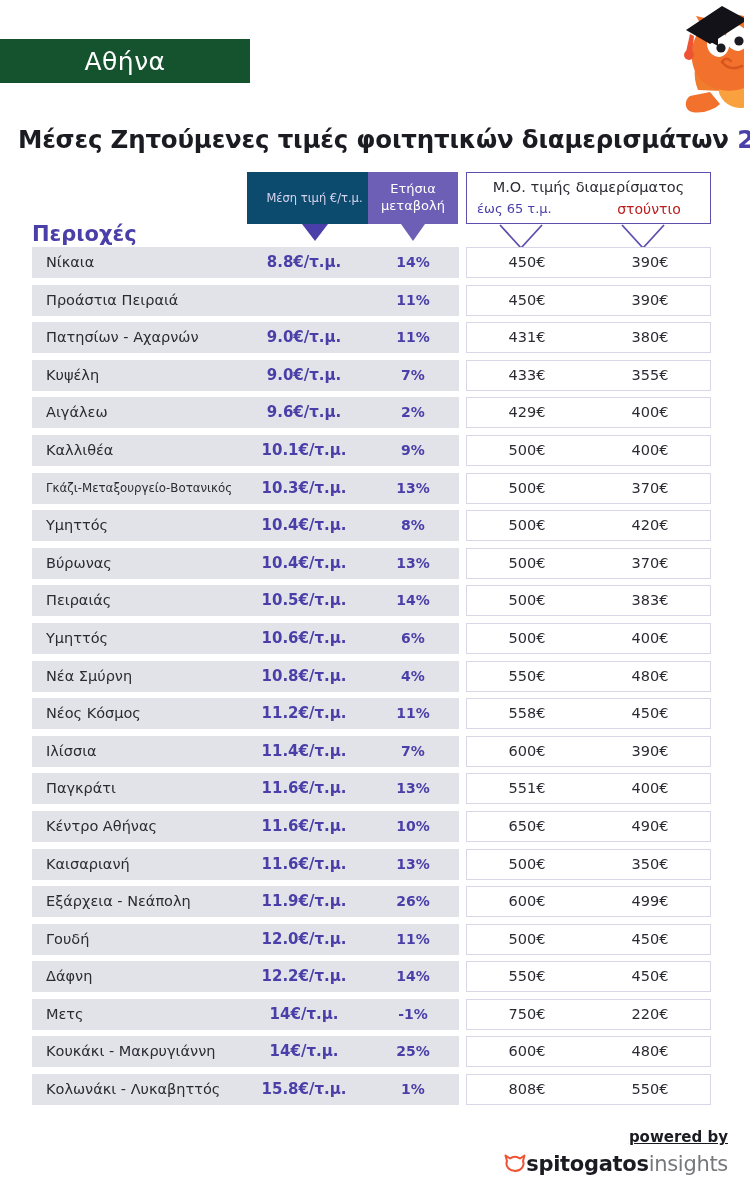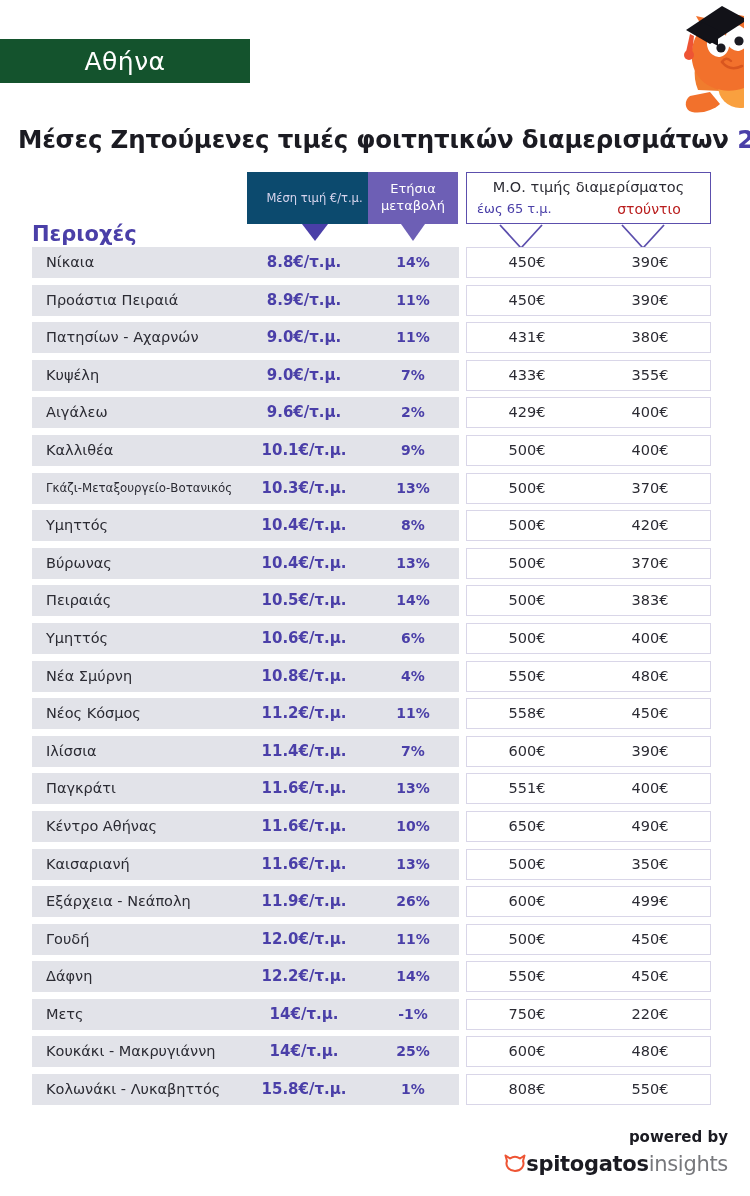--- a/index.html
+++ b/index.html
@@ -260,20 +260,21 @@
   }
 
   
   .powered {
     position: absolute;
     right: 22px;
     top: 1128px;
     font-size: 15px;
     font-weight: bold;
     color: #1b1b22;
+    text-decoration: underline;
   }
   .brand {
     position: absolute;
     right: 22px;
     top: 1152px;
     display: flex;
     align-items: center;
   }
   .brand .logo-mark {
     width: 22px;
@@ -364,21 +365,20 @@
       <div class="region">Νίκαια</div>
       <div class="price">8.8€/τ.μ.</div>
       <div class="change">14%</div>
       <div class="avgbox"></div>
       <div class="avg-65">450€</div>
       <div class="avg-studio">390€</div>
     </div>
     <div class="row">
       <div class="band"></div>
       <div class="region">Προάστια Πειραιά</div>
-      <div class="price">8.9€/τ.μ.</div>
       <div class="change">11%</div>
       <div class="avgbox"></div>
       <div class="avg-65">450€</div>
       <div class="avg-studio">390€</div>
     </div>
     <div class="row">
       <div class="band"></div>
       <div class="region">Πατησίων - Αχαρνών</div>
       <div class="price">9.0€/τ.μ.</div>
       <div class="change">11%</div>

